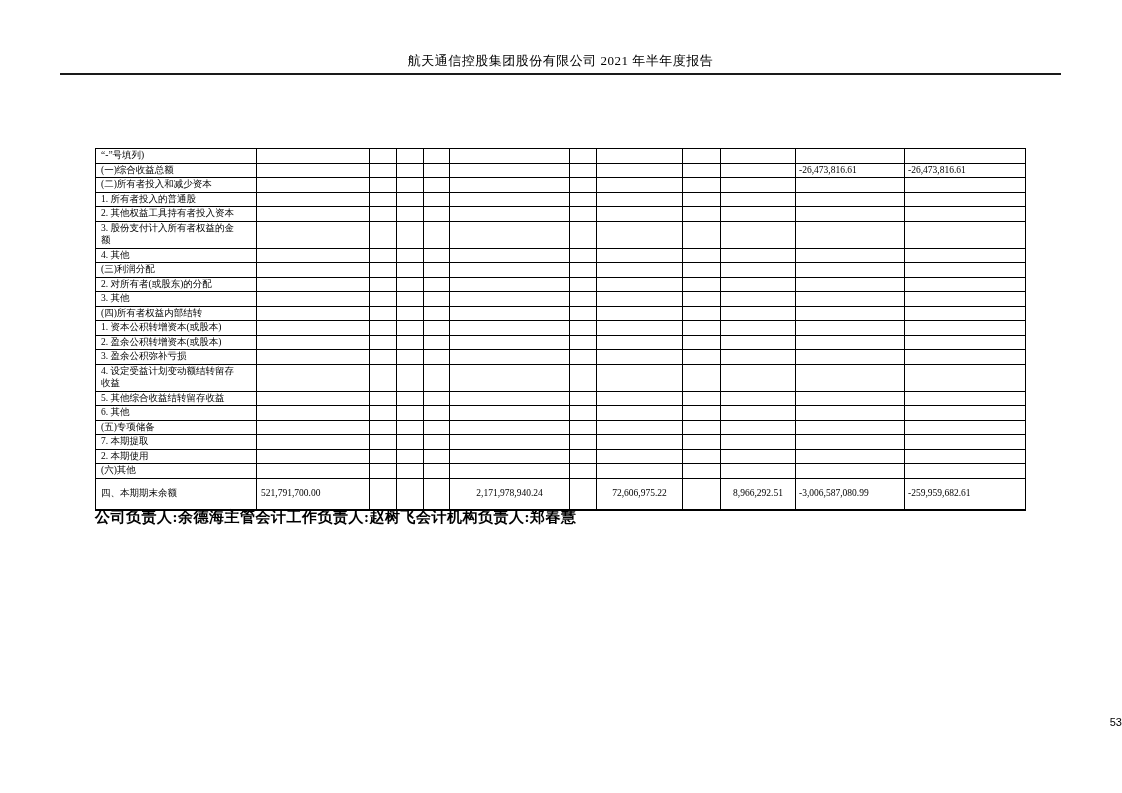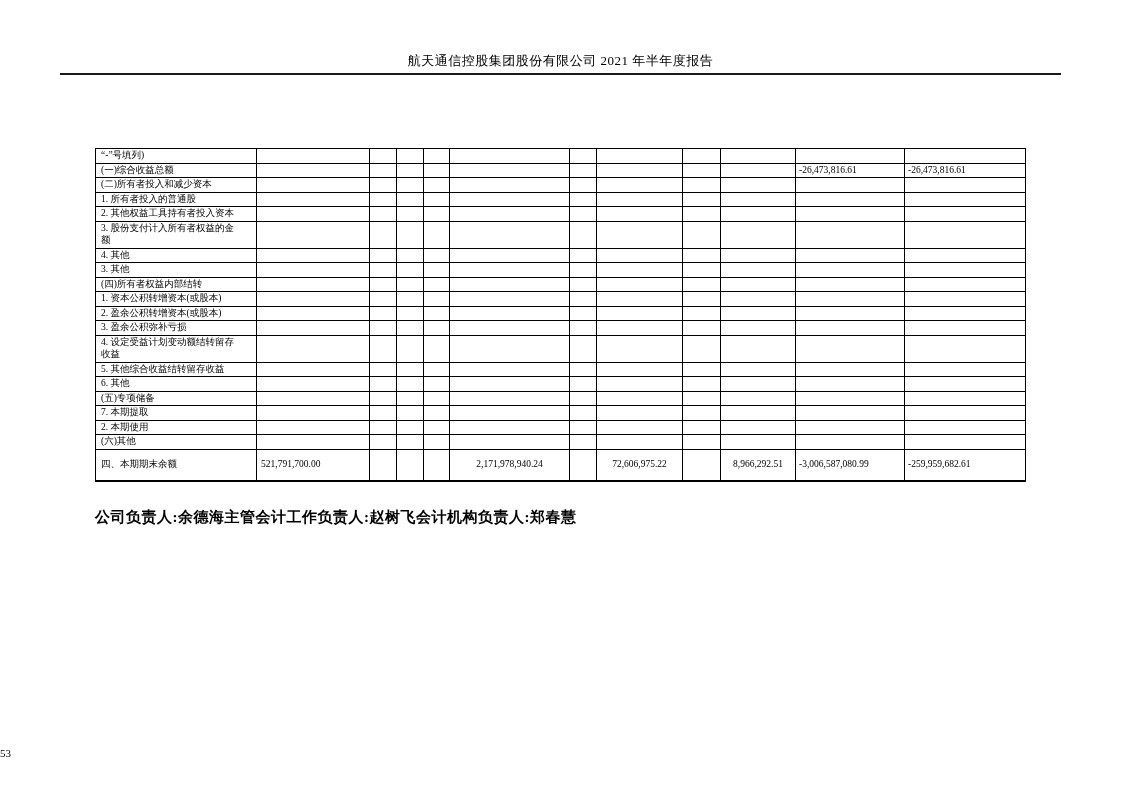--- a/index.html
+++ b/index.html
@@ -73,25 +73,25 @@
     position: absolute;
     left: 95px;
     top: 508px;
     font-size: 15px;
     font-weight: bold;
     letter-spacing: 0.5px;
   }
   .page-number {
     position: absolute;
     left: 0;
-    top: 747px;
+    top: 716px;
     width: 100%;
-    text-align: left;
+    text-align: right;
     font-size: 11px;
-    font-family: Liberation Serif, serif;
+    font-family: Liberation Sans, sans-serif;
   }
 </style>
 </head>
 <body>
 
 <div class="page-header">
   <div class="title">航天通信控股集团股份有限公司 2021 年半年度报告</div>
 </div>
 
 <table class="report-table">
@@ -203,20 +203,48 @@
         <td class="value-cell"></td>
         <td class="value-cell"></td>
         <td class="value-cell"></td>
         <td class="value-cell"></td>
         <td class="value-cell"></td>
         <td class="value-cell"></td>
         <td class="value-cell"></td>
         <td class="value-cell"></td>
       </tr>
       <tr>
+        <td class="label-cell">(三)利润分配</td>
+        <td class="value-cell"></td>
+        <td class="value-cell"></td>
+        <td class="value-cell"></td>
+        <td class="value-cell"></td>
+        <td class="value-cell"></td>
+        <td class="value-cell"></td>
+        <td class="value-cell"></td>
+        <td class="value-cell"></td>
+        <td class="value-cell"></td>
+        <td class="value-cell"></td>
+        <td class="value-cell"></td>
+      </tr>
+      <tr>
+        <td class="label-cell">2. 对所有者(或股东)的分配</td>
+        <td class="value-cell"></td>
+        <td class="value-cell"></td>
+        <td class="value-cell"></td>
+        <td class="value-cell"></td>
+        <td class="value-cell"></td>
+        <td class="value-cell"></td>
+        <td class="value-cell"></td>
+        <td class="value-cell"></td>
+        <td class="value-cell"></td>
+        <td class="value-cell"></td>
+        <td class="value-cell"></td>
+      </tr>
+      <tr>
         <td class="label-cell">3. 其他</td>
         <td class="value-cell"></td>
         <td class="value-cell"></td>
         <td class="value-cell"></td>
         <td class="value-cell"></td>
         <td class="value-cell"></td>
         <td class="value-cell"></td>
         <td class="value-cell"></td>
         <td class="value-cell"></td>
         <td class="value-cell"></td>

